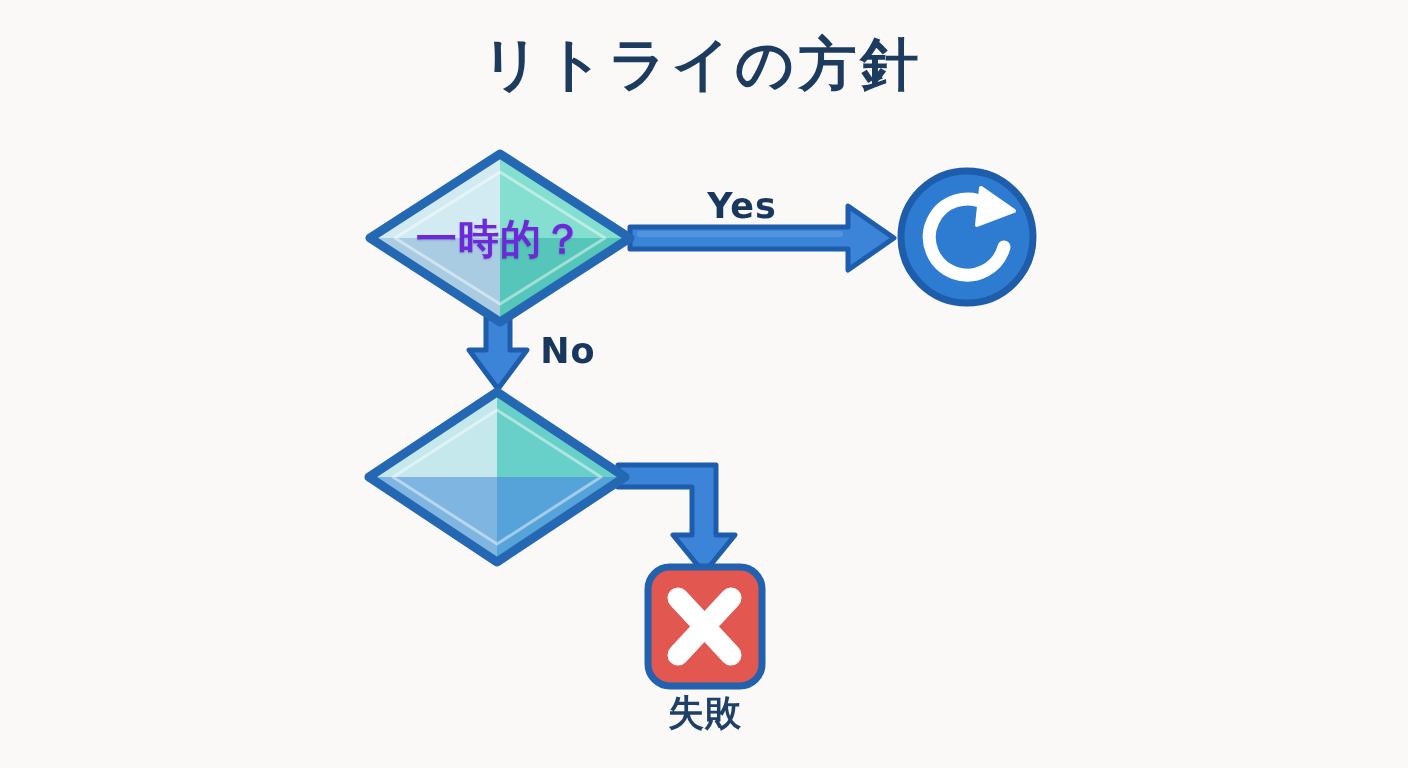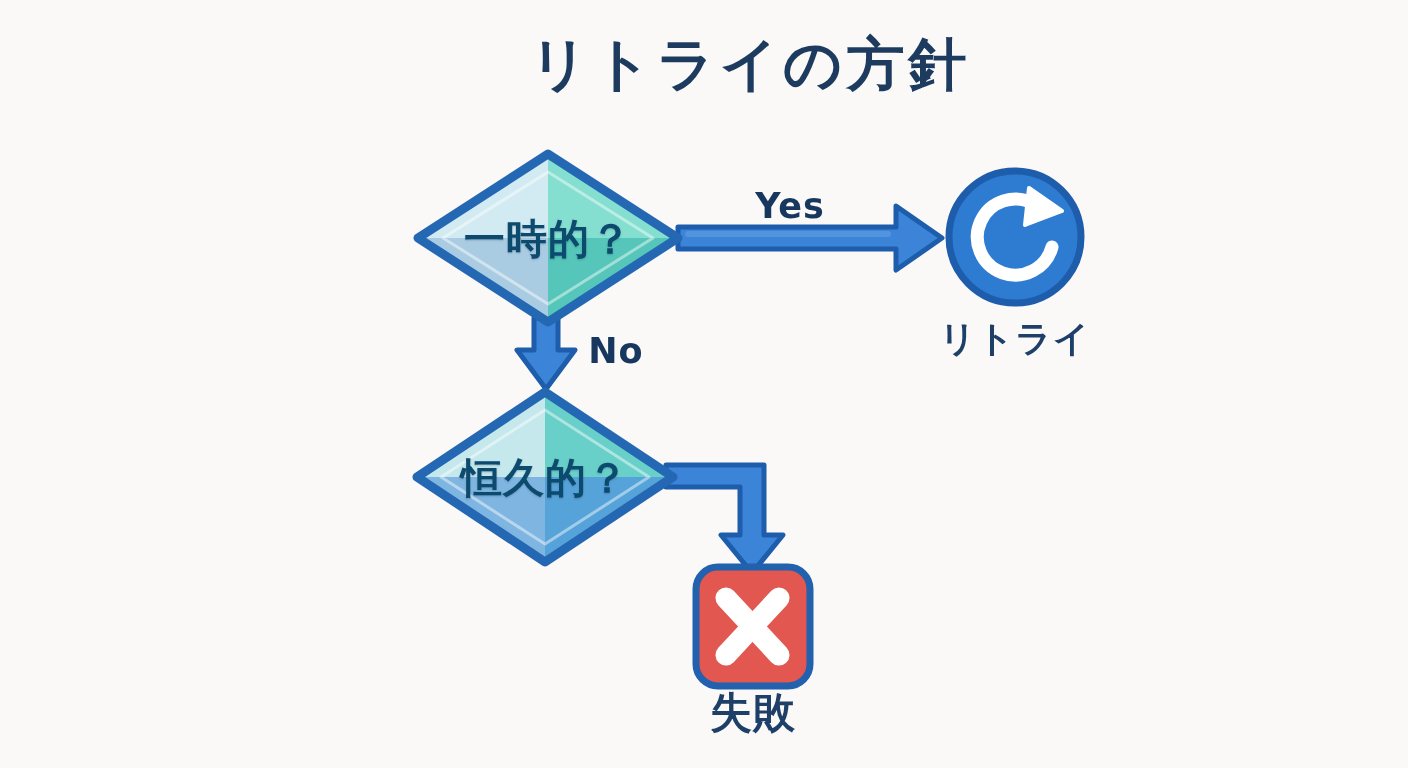--- a/index.html
+++ b/index.html
@@ -8,21 +8,20 @@
     width: 1408px;
     height: 768px;
     overflow: hidden;
     background: #faf9f7;
     font-family: "DejaVu Sans", "Liberation Sans", sans-serif;
   }
   .stage {
     position: relative;
     width: 1152px;
     height: 768px;
-    margin-left: 48px;
   }
   .stage svg {
     position: absolute;
     left: 0;
     top: 0;
   }
   .lbl {
     position: absolute;
     transform: translate(-50%, -50%);
     white-space: nowrap;
@@ -35,39 +34,39 @@
     left: 702px;
     top: 64px;
     font-size: 58px;
     font-weight: 600;
     color: #1d3a5f;
     letter-spacing: 4px;
   }
   .diamond-label {
     font-size: 41px;
     font-weight: 700;
-    color: #0c4a6e;
+    color: #6d28d9;
     text-shadow: 0 1px 2px rgba(20,40,80,0.25);
   }
   .d1 { left: 500px; top: 239px; }
   .d2 { left: 497px; top: 478px; }
   .branch-label {
     font-size: 35px;
     font-weight: 800;
     color: #17375f;
   }
   .yes { left: 742px; top: 206px; }
   .no  { left: 568px; top: 351px; text-align: right; }
   .node-caption {
     font-size: 36px;
     font-weight: 700;
     color: #1e4068;
   }
   .retry-caption { left: 967px; top: 339px; }
-  .fail-caption  { left: 705px; top: 713px; font-size: 42px; }
+  .fail-caption  { left: 705px; top: 713px; font-size: 36px; }
 </style>
 </head>
 <body>
 
 <div class="stage">
 
   <svg width="1408" height="768" viewBox="0 0 1408 768">
 
     <g>
       <polygon points="630,227 848,227 848,206 894,238 848,270 848,249 630,249" fill="#3b84d8" stroke="#1d5dab" stroke-width="5" stroke-linejoin="round"></polygon>
@@ -118,19 +117,17 @@
   </svg>
 
   <div class="lbl title">リトライの方針</div>
 
   <div class="lbl diamond-label d1">一時的？</div>
 
   <div class="lbl branch-label yes">Yes</div>
 
   <div class="lbl branch-label no">No</div>
 
-  <div class="lbl diamond-label d2">恒久的？</div>
 
-  <div class="lbl node-caption retry-caption">リトライ</div>
 
   <div class="lbl node-caption fail-caption">失敗</div>
 
 </div>
 
 </body></html>

